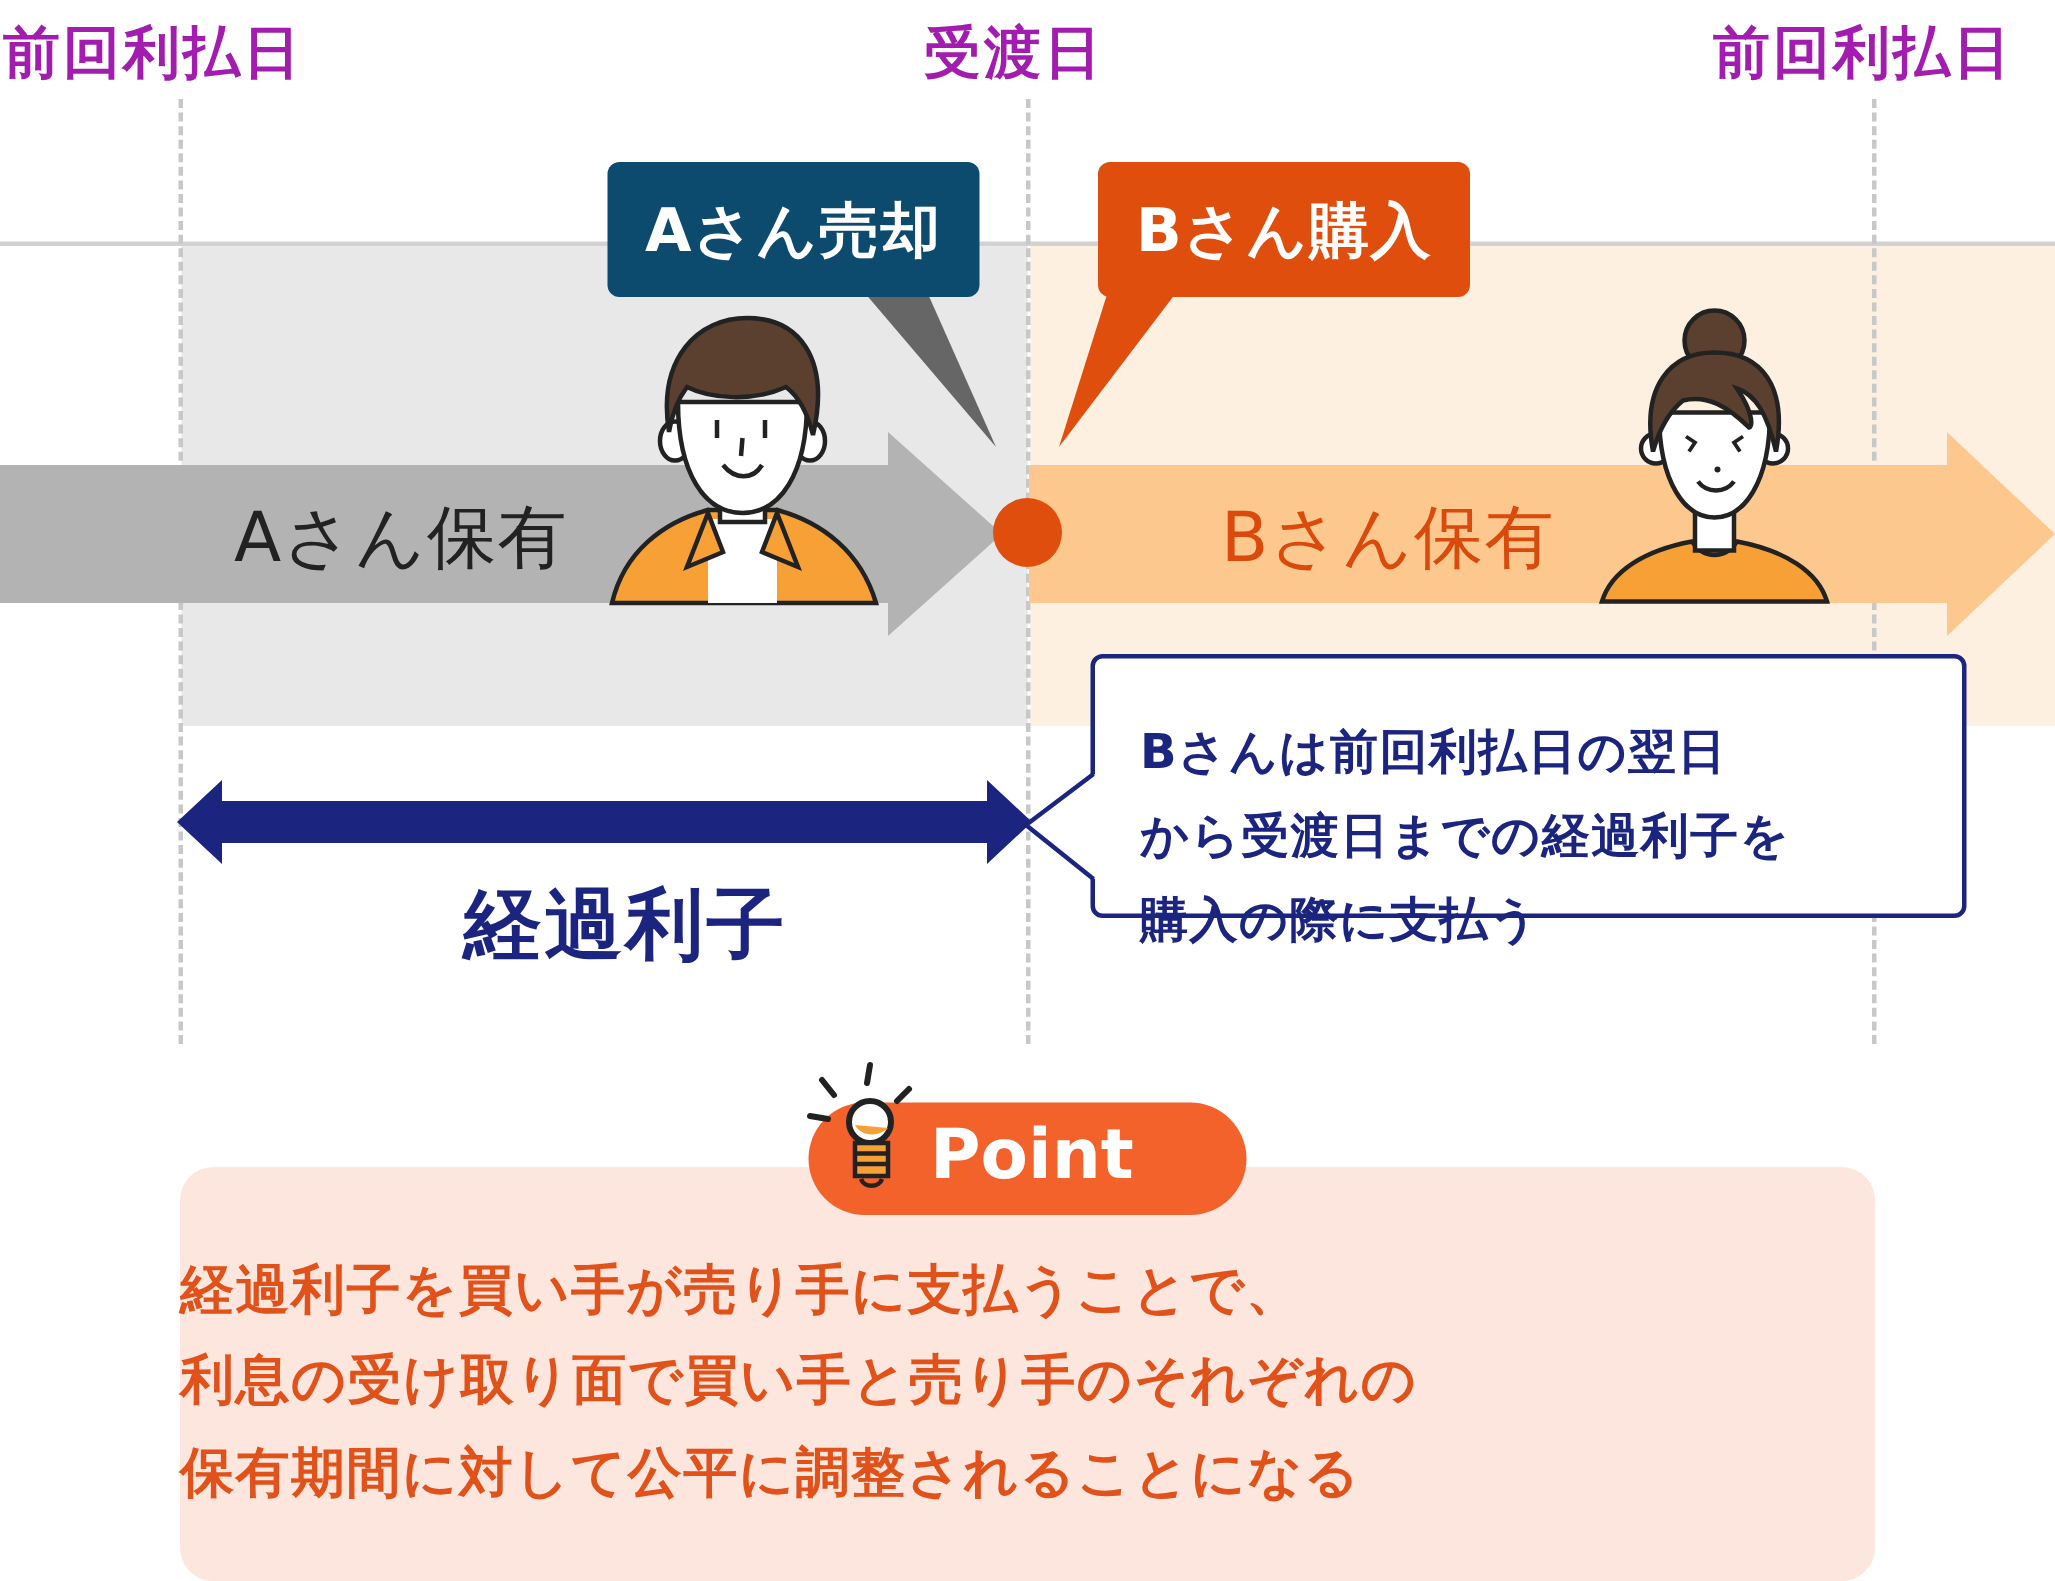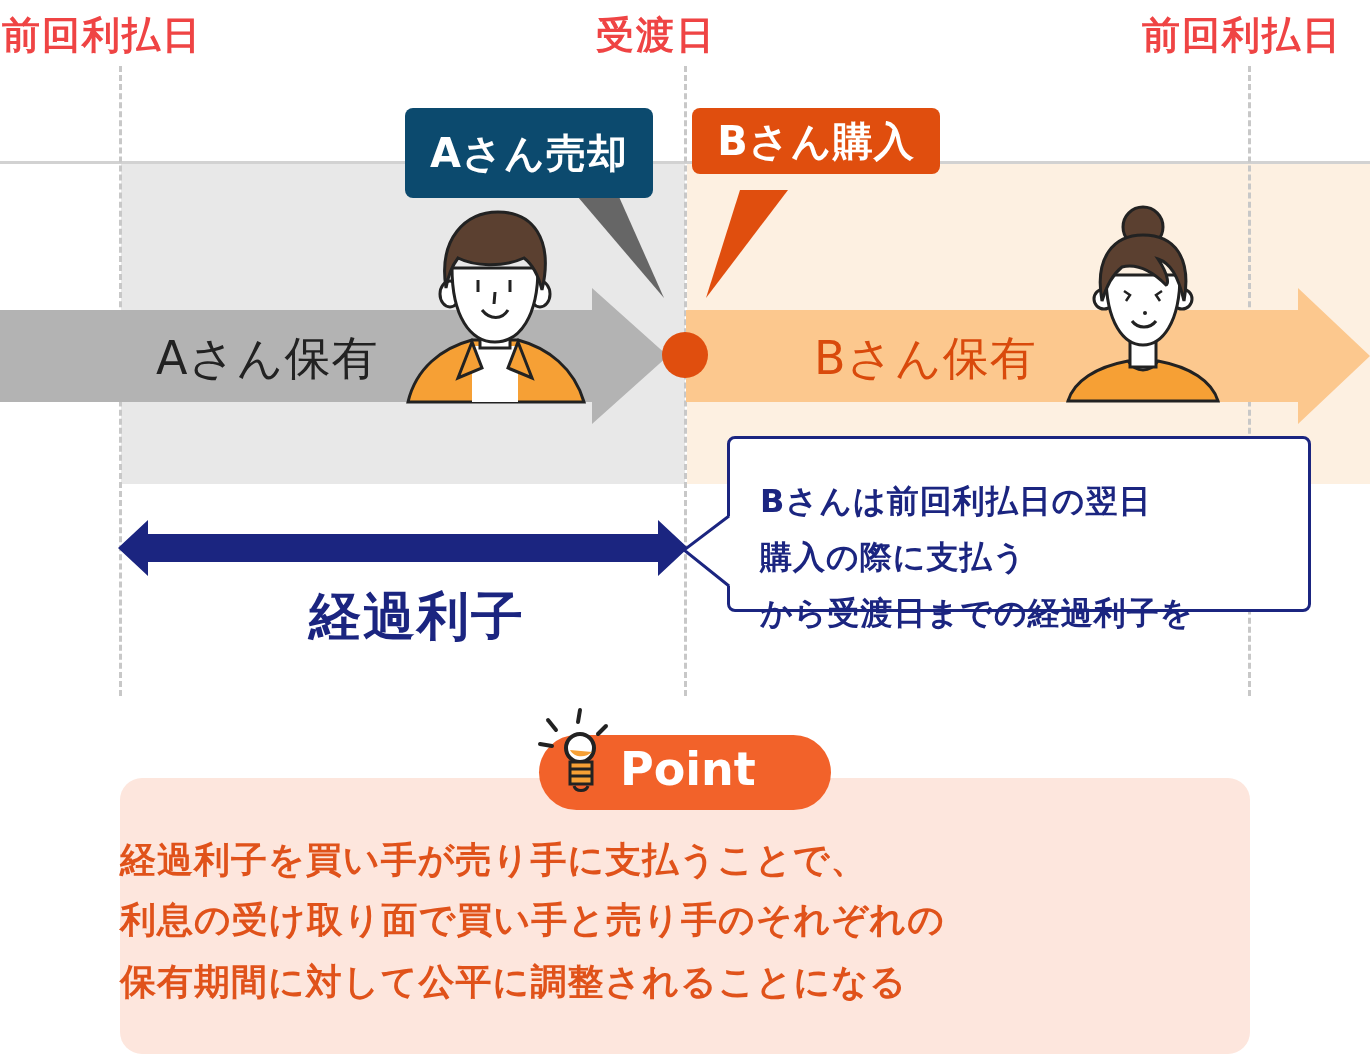--- a/index.html
+++ b/index.html
@@ -1,18 +1,18 @@
 <!DOCTYPE html>
 <html><head>
 <meta charset="utf-8">
 <style>
   html,body{margin:0;padding:0;background:#fff;}
   body{width:1370px;height:1054px;position:relative;overflow:hidden;font-family:"DejaVu Sans","Liberation Sans",sans-serif;}
   .abs{position:absolute;}
-  .date-label{font-size:38px;font-weight:bold;color:#ef4444;letter-spacing:2px;white-space:nowrap;top:10px;}
+  .date-label{font-size:38px;font-weight:bold;color:#a21caf;letter-spacing:2px;white-space:nowrap;top:10px;}
   .vline{position:absolute;width:0;border-left:3px dashed #c8c8c8;}
   .hline{position:absolute;left:0;top:161px;width:1370px;height:3px;background:#d2d2d2;}
   .zone-a{position:absolute;left:121px;top:164px;width:564px;height:320px;background:#e8e8e8;}
   .zone-b{position:absolute;left:687px;top:164px;width:683px;height:320px;background:#fdf0e1;}
   .hold-label{font-size:46px;font-weight:normal;white-space:nowrap;letter-spacing:1px;}
   .bubble{position:absolute;border-radius:8px;color:#fff;font-size:40px;font-weight:bold;display:flex;align-items:center;justify-content:center;white-space:nowrap;letter-spacing:1px;}
   .note-box{position:absolute;left:727px;top:436px;width:584px;height:176px;border:3px solid #1b2580;border-radius:8px;background:#fff;box-sizing:border-box;padding:34px 0 0 30px;}
   .note-line{font-size:32px;font-weight:bold;color:#1b2580;line-height:56px;white-space:nowrap;letter-spacing:1px;}
   .accrued-label{font-size:52px;font-weight:bold;color:#1b2580;white-space:nowrap;letter-spacing:2px;margin-left:19px;}
   .point-panel{position:absolute;left:120px;top:778px;width:1130px;height:276px;background:#fde6dd;border-radius:22px;}
@@ -21,21 +21,21 @@
   .point-text{position:absolute;left:120px;width:1130px;text-align:left;font-size:36px;font-weight:bold;color:#e0521a;white-space:nowrap;letter-spacing:1px;}
 </style>
 </head>
 <body>
 
 <div class="zone-a"></div>
 <div class="zone-b"></div>
 <div class="hline"></div>
 
 <div class="abs date-label" style="left:2px;">前回利払日</div>
-<div class="abs date-label" style="left:596px;">受渡日</div>
+<div class="abs date-label" style="left:616px;">受渡日</div>
 <div class="abs date-label" style="left:1142px;">前回利払日</div>
 
 <div class="vline" style="left:119px;top:66px;height:630px;"></div>
 <div class="vline" style="left:684px;top:66px;height:630px;"></div>
 <div class="vline" style="left:1248px;top:66px;height:630px;"></div>
 
 <svg class="abs" style="left:0;top:288px;" width="670" height="136">
   <polygon points="0,22 592,22 592,0 668,68 592,136 592,114 0,114" fill="#b3b3b3"></polygon>
 </svg>
 <div class="abs hold-label" style="left:156px;top:328px;color:#222;">Aさん保有</div>
@@ -79,31 +79,31 @@
 <div class="abs" style="left:662px;top:332px;width:46px;height:46px;border-radius:50%;background:#e04e0e;"></div>
 
 <svg class="abs" style="left:560px;top:190px;" width="110" height="112">
   <polygon points="12,0 56,0 104,108" fill="#666666"></polygon>
 </svg>
 <div class="bubble" style="left:405px;top:108px;width:248px;height:90px;background:#0c4a6e;">Aさん売却</div>
 
 <svg class="abs" style="left:700px;top:190px;" width="100" height="112">
   <polygon points="40,0 88,0 6,108" fill="#e04e0e"></polygon>
 </svg>
-<div class="bubble" style="left:692px;top:108px;width:248px;height:66px;background:#e04e0e;">Bさん購入</div>
+<div class="bubble" style="left:732px;top:108px;width:248px;height:90px;background:#e04e0e;">Bさん購入</div>
 
 <svg class="abs" style="left:116px;top:518px;" width="574" height="60">
   <polygon points="2,30 32,2 32,16 542,16 542,2 572,30 542,58 542,44 32,44 32,58" fill="#1b2580"></polygon>
 </svg>
 <div class="abs accrued-label" style="left:290px;top:582px;">経過利子</div>
 
 <div class="note-box">
   <div class="note-line">Bさんは前回利払日の翌日</div>
+  <div class="note-line">から受渡日までの経過利子を</div>
   <div class="note-line">購入の際に支払う</div>
-  <div class="note-line">から受渡日までの経過利子を</div>
 </div>
 <svg class="abs" style="left:682px;top:512px;" width="50" height="80">
   <polygon points="48,4 2,38 48,74" fill="#fff"></polygon>
   <polyline points="47,4 2,38 47,74" fill="none" stroke="#1b2580" stroke-width="3"></polyline>
 </svg>
 
 <div class="point-panel"></div>
 <div class="point-badge"></div>
 <svg class="abs" style="left:534px;top:706px;" width="80" height="90">
   <line x1="6" y1="38" x2="18" y2="40" stroke="#222" stroke-width="4" stroke-linecap="round"></line>

